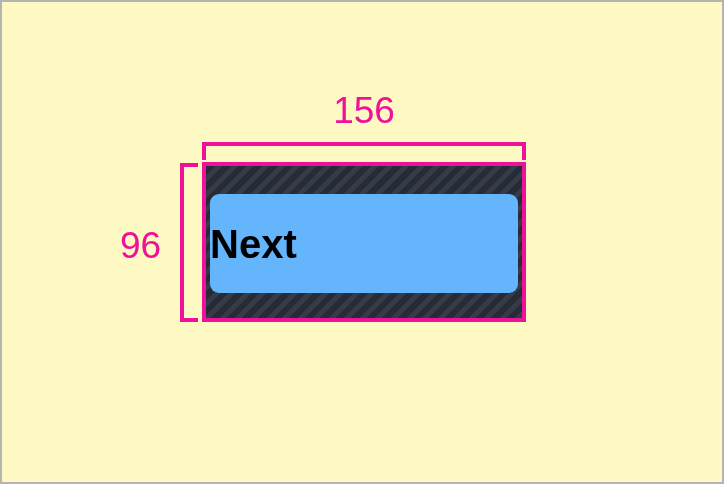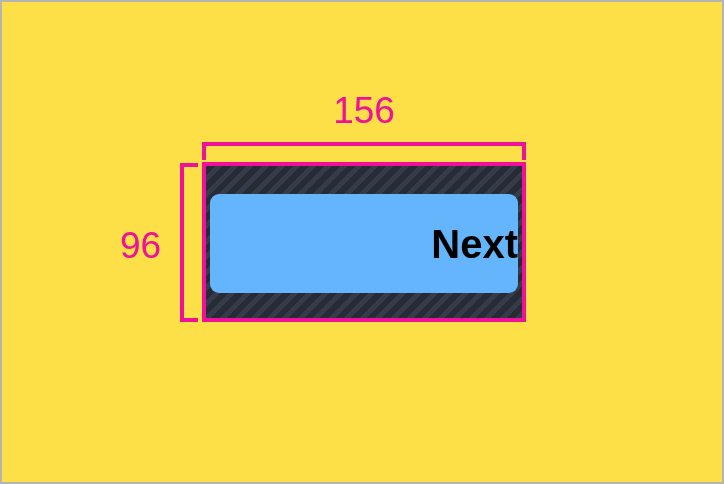--- a/index.html
+++ b/index.html
@@ -13,21 +13,21 @@
     overflow: hidden;
     font-family: "Liberation Sans", sans-serif;
   }
 
   #screen {
     position: relative;
     width: 724px;
     height: 484px;
     box-sizing: border-box;
     border: 2px solid #b4b4b4;
-    background: #fde047;
+    background: #fef9c3;
     overflow: hidden;
   }
 
   
   .dim-label {
     position: absolute;
     color: #f0119b;
     font-family: "Liberation Sans", sans-serif;
     font-weight: 400;
     white-space: nowrap;
@@ -107,21 +107,21 @@
   }
 
   
   #next-button {
     width: 308px;
     height: 99px;
     background: #64b5fc;
     border-radius: 9px;
     display: flex;
     align-items: center;
-    justify-content: flex-end;
+    justify-content: flex-start;
     box-sizing: border-box;
     
     margin-top: 3px;
     border: 0;
     padding: 0;
   }
   #next-button-label {
     color: #000000;
     font-family: "Liberation Sans", sans-serif;
     font-weight: bold;

